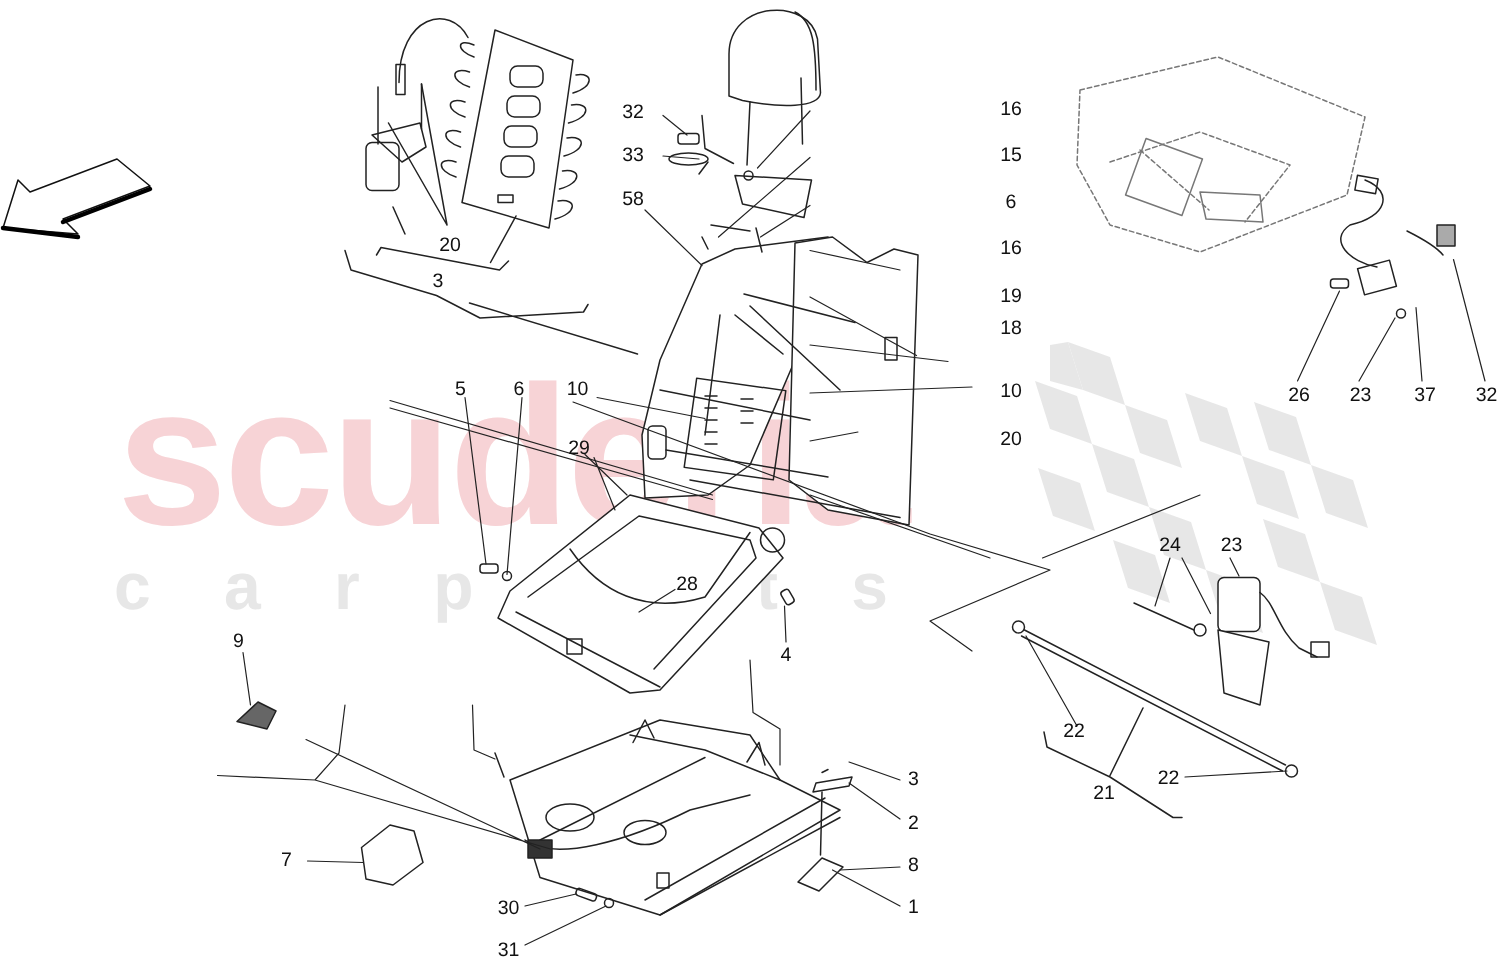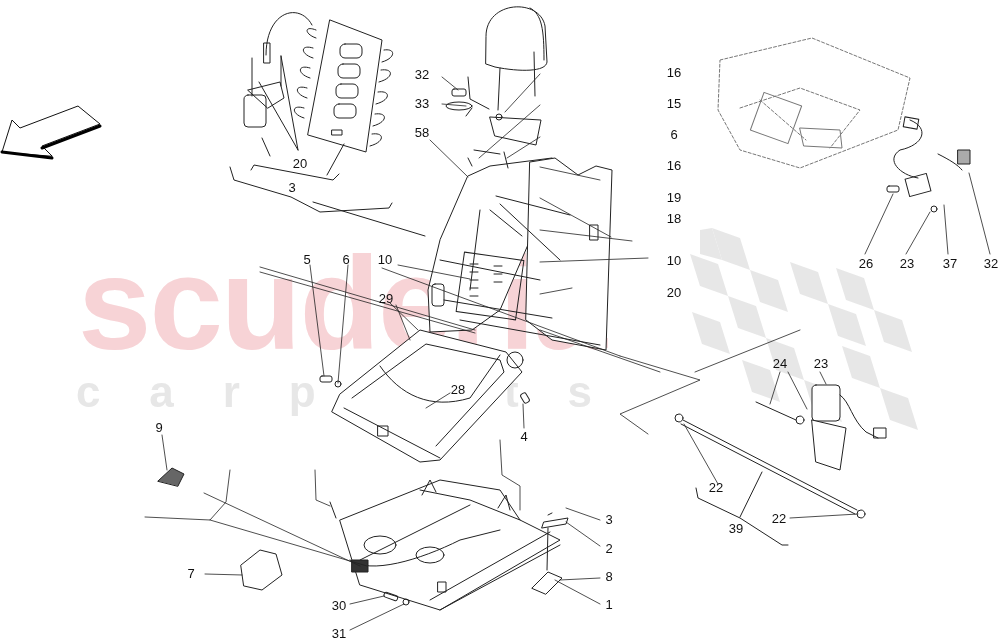--- a/index.html
+++ b/index.html
@@ -194,21 +194,21 @@
 <div class="label" style="left:292px;top:187px">3</div>
 <div class="label" style="left:300px;top:163px">20</div>
 <div class="label" style="left:674px;top:72px">16</div>
 <div class="label" style="left:674px;top:134px">6</div>
 <div class="label" style="left:674px;top:103px">15</div>
 <div class="label" style="left:674px;top:165px">16</div>
 <div class="label" style="left:674px;top:260px">10</div>
 <div class="label" style="left:674px;top:218px">18</div>
 <div class="label" style="left:674px;top:197px">19</div>
 <div class="label" style="left:674px;top:292px">20</div>
-<div class="label" style="left:736px;top:528px">39</div>
+<div class="label" style="left:736px;top:528px">21</div>
 <div class="label" style="left:716px;top:487px">22</div>
 <div class="label" style="left:779px;top:518px">22</div>
 <div class="label" style="left:821px;top:363px">23</div>
 <div class="label" style="left:780px;top:363px">24</div>
 <div class="label" style="left:950px;top:263px">37</div>
 <div class="label" style="left:866px;top:263px">26</div>
 <div class="label" style="left:907px;top:263px">23</div>
 <div class="label" style="left:458px;top:389px">28</div>
 <div class="label" style="left:991px;top:263px">32</div>
 <div class="label" style="left:339px;top:605px">30</div>

